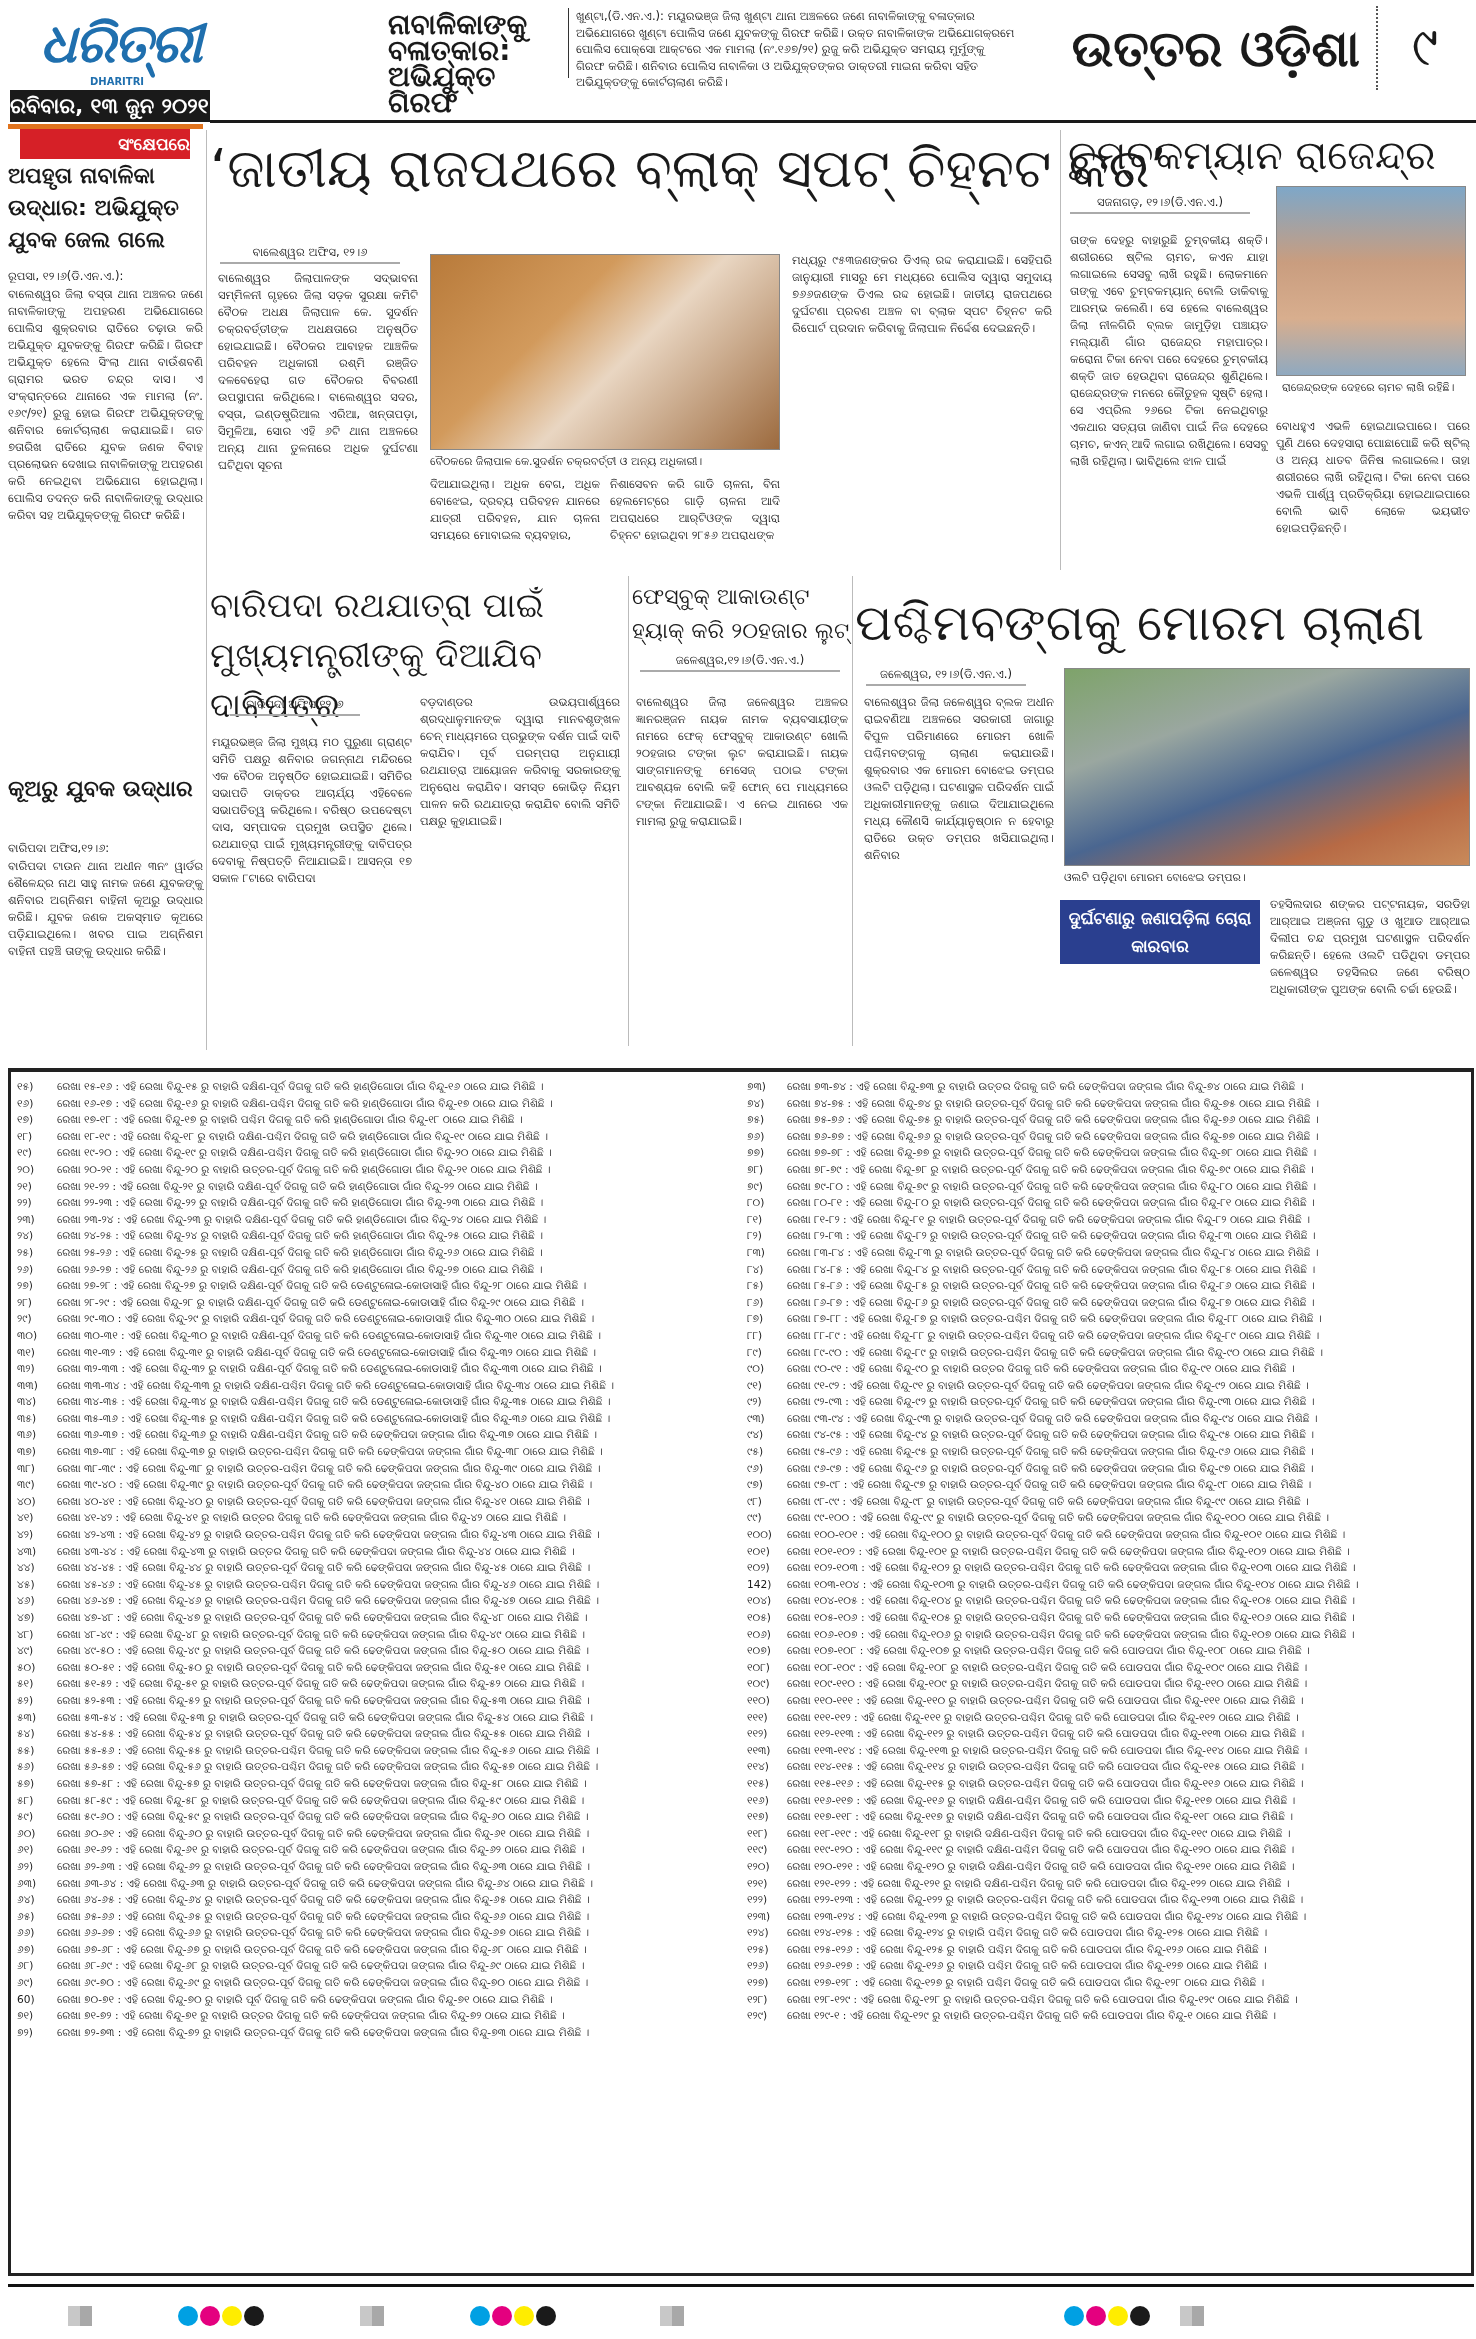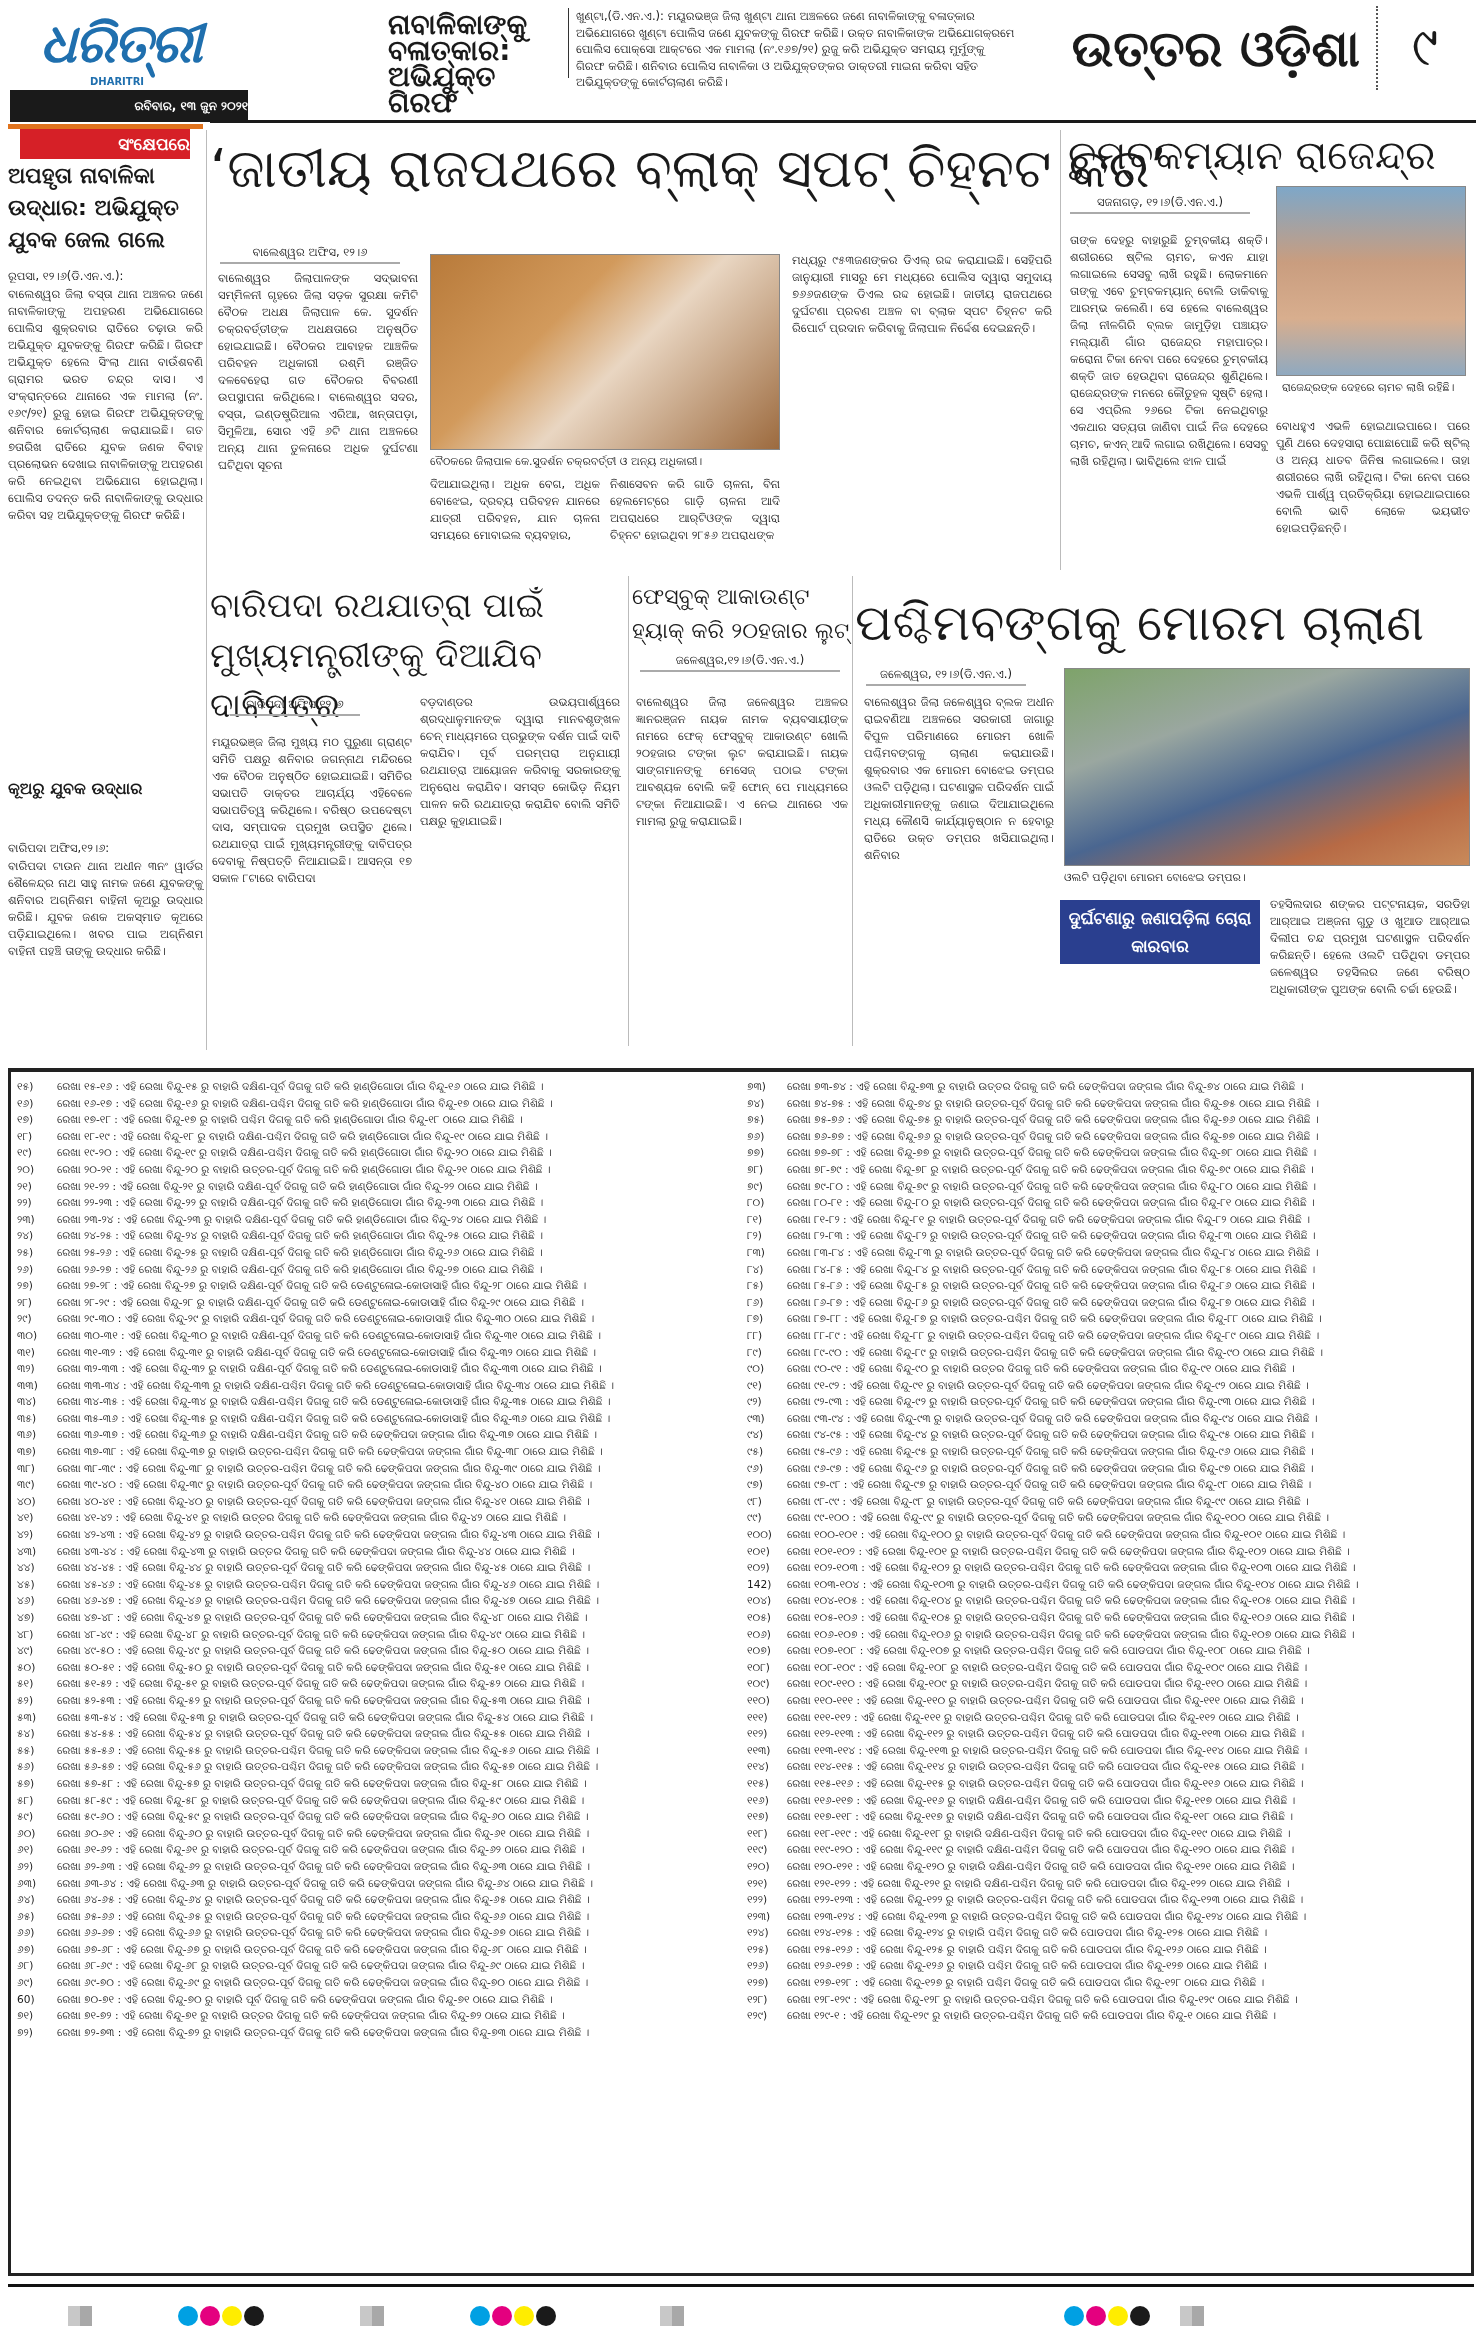--- a/index.html
+++ b/index.html
@@ -2,37 +2,37 @@
 <html><head>
 <meta charset="utf-8">
 <style>
   *{box-sizing:border-box;margin:0;padding:0}
   html,body{width:1476px;height:2339px;background:#fff;overflow:hidden}
   body{font-family:"DejaVu Sans",sans-serif;color:#1a1a1a;position:relative}
   .abs{position:absolute}
   
   .logo{left:40px;top:8px;width:150px;height:70px;color:#1f6fae;font-family:"DejaVu Serif",serif;font-size:54px;font-weight:bold;font-style:italic;line-height:70px;text-align:center;letter-spacing:-2px}
   .logo-sub{left:90px;top:76px;width:70px;font-size:10px;font-weight:bold;color:#1f6fae;text-align:left}
-  .date-bar{left:10px;top:90px;width:238px;height:32px;background:#1a1a1a;color:#fff;font-size:12px;line-height:32px;text-align:right;font-weight:bold}
+  .date-bar{left:10px;top:90px;width:200px;height:32px;background:#1a1a1a;color:#fff;font-size:21px;line-height:32px;text-align:left;font-weight:bold}
   .mast-rule{left:210px;top:120px;width:1266px;height:3px;background:#1a1a1a}
   .brief-head{left:388px;top:12px;width:180px;font-size:28px;font-weight:bold;line-height:26px}
   .brief-vrule{left:568px;top:8px;width:1px;height:70px;background:#333}
   .brief-body{left:576px;top:8px;width:440px;font-size:11.5px;line-height:16.5px}
   .region{left:1060px;top:6px;width:300px;font-size:50px;font-weight:bold;line-height:86px;text-align:right}
   .page-dots{left:1376px;top:6px;width:1px;height:84px;border-left:2px dotted #555}
   .page-no{left:1390px;top:4px;width:70px;font-size:54px;line-height:86px;text-align:center}
   
   .orange-rule{left:8px;top:124px;width:195px;height:5px;background:#e0731d}
   .section-tag{left:20px;top:129px;width:170px;height:30px;background:#d62027;color:#fff;font-size:17px;font-weight:bold;line-height:30px;text-align:right}
   .left-head{left:8px;top:160px;width:195px;font-size:22px;line-height:32px;font-weight:bold}
   .left-dateline{left:8px;top:268px;width:195px;font-size:11.5px;line-height:17px}
   .col-text{font-size:11.5px;line-height:17px;text-align:justify}
   .col-sep{width:1px;background:#bbb}
   .left-body{left:8px;top:285px;width:195px}
-  .left-head2{left:8px;top:772px;width:195px;font-size:16px;line-height:34px;font-weight:bold}
+  .left-head2{left:8px;top:772px;width:195px;font-size:22px;line-height:34px;font-weight:bold}
   .left-body2{left:8px;top:838px;width:195px}
   
   .main-head{left:210px;top:128px;width:850px;font-size:54px;line-height:82px;text-align:center;white-space:nowrap}
   .dateline{font-size:11.5px;line-height:20px;text-align:center;border-bottom:2px solid #aaa}
   .photo{background:linear-gradient(135deg,#b87a3a 0%,#d29a5c 35%,#e9d6c2 55%,#9c6a3e 100%);border:1px solid #888;overflow:hidden}
   .caption{font-size:11px;line-height:15px}
   
   .rajendra-head{left:1068px;top:120px;width:404px;font-size:40px;line-height:70px;white-space:nowrap}
   
   .baripada-head{left:210px;top:580px;width:420px;font-size:34px;line-height:50px}

